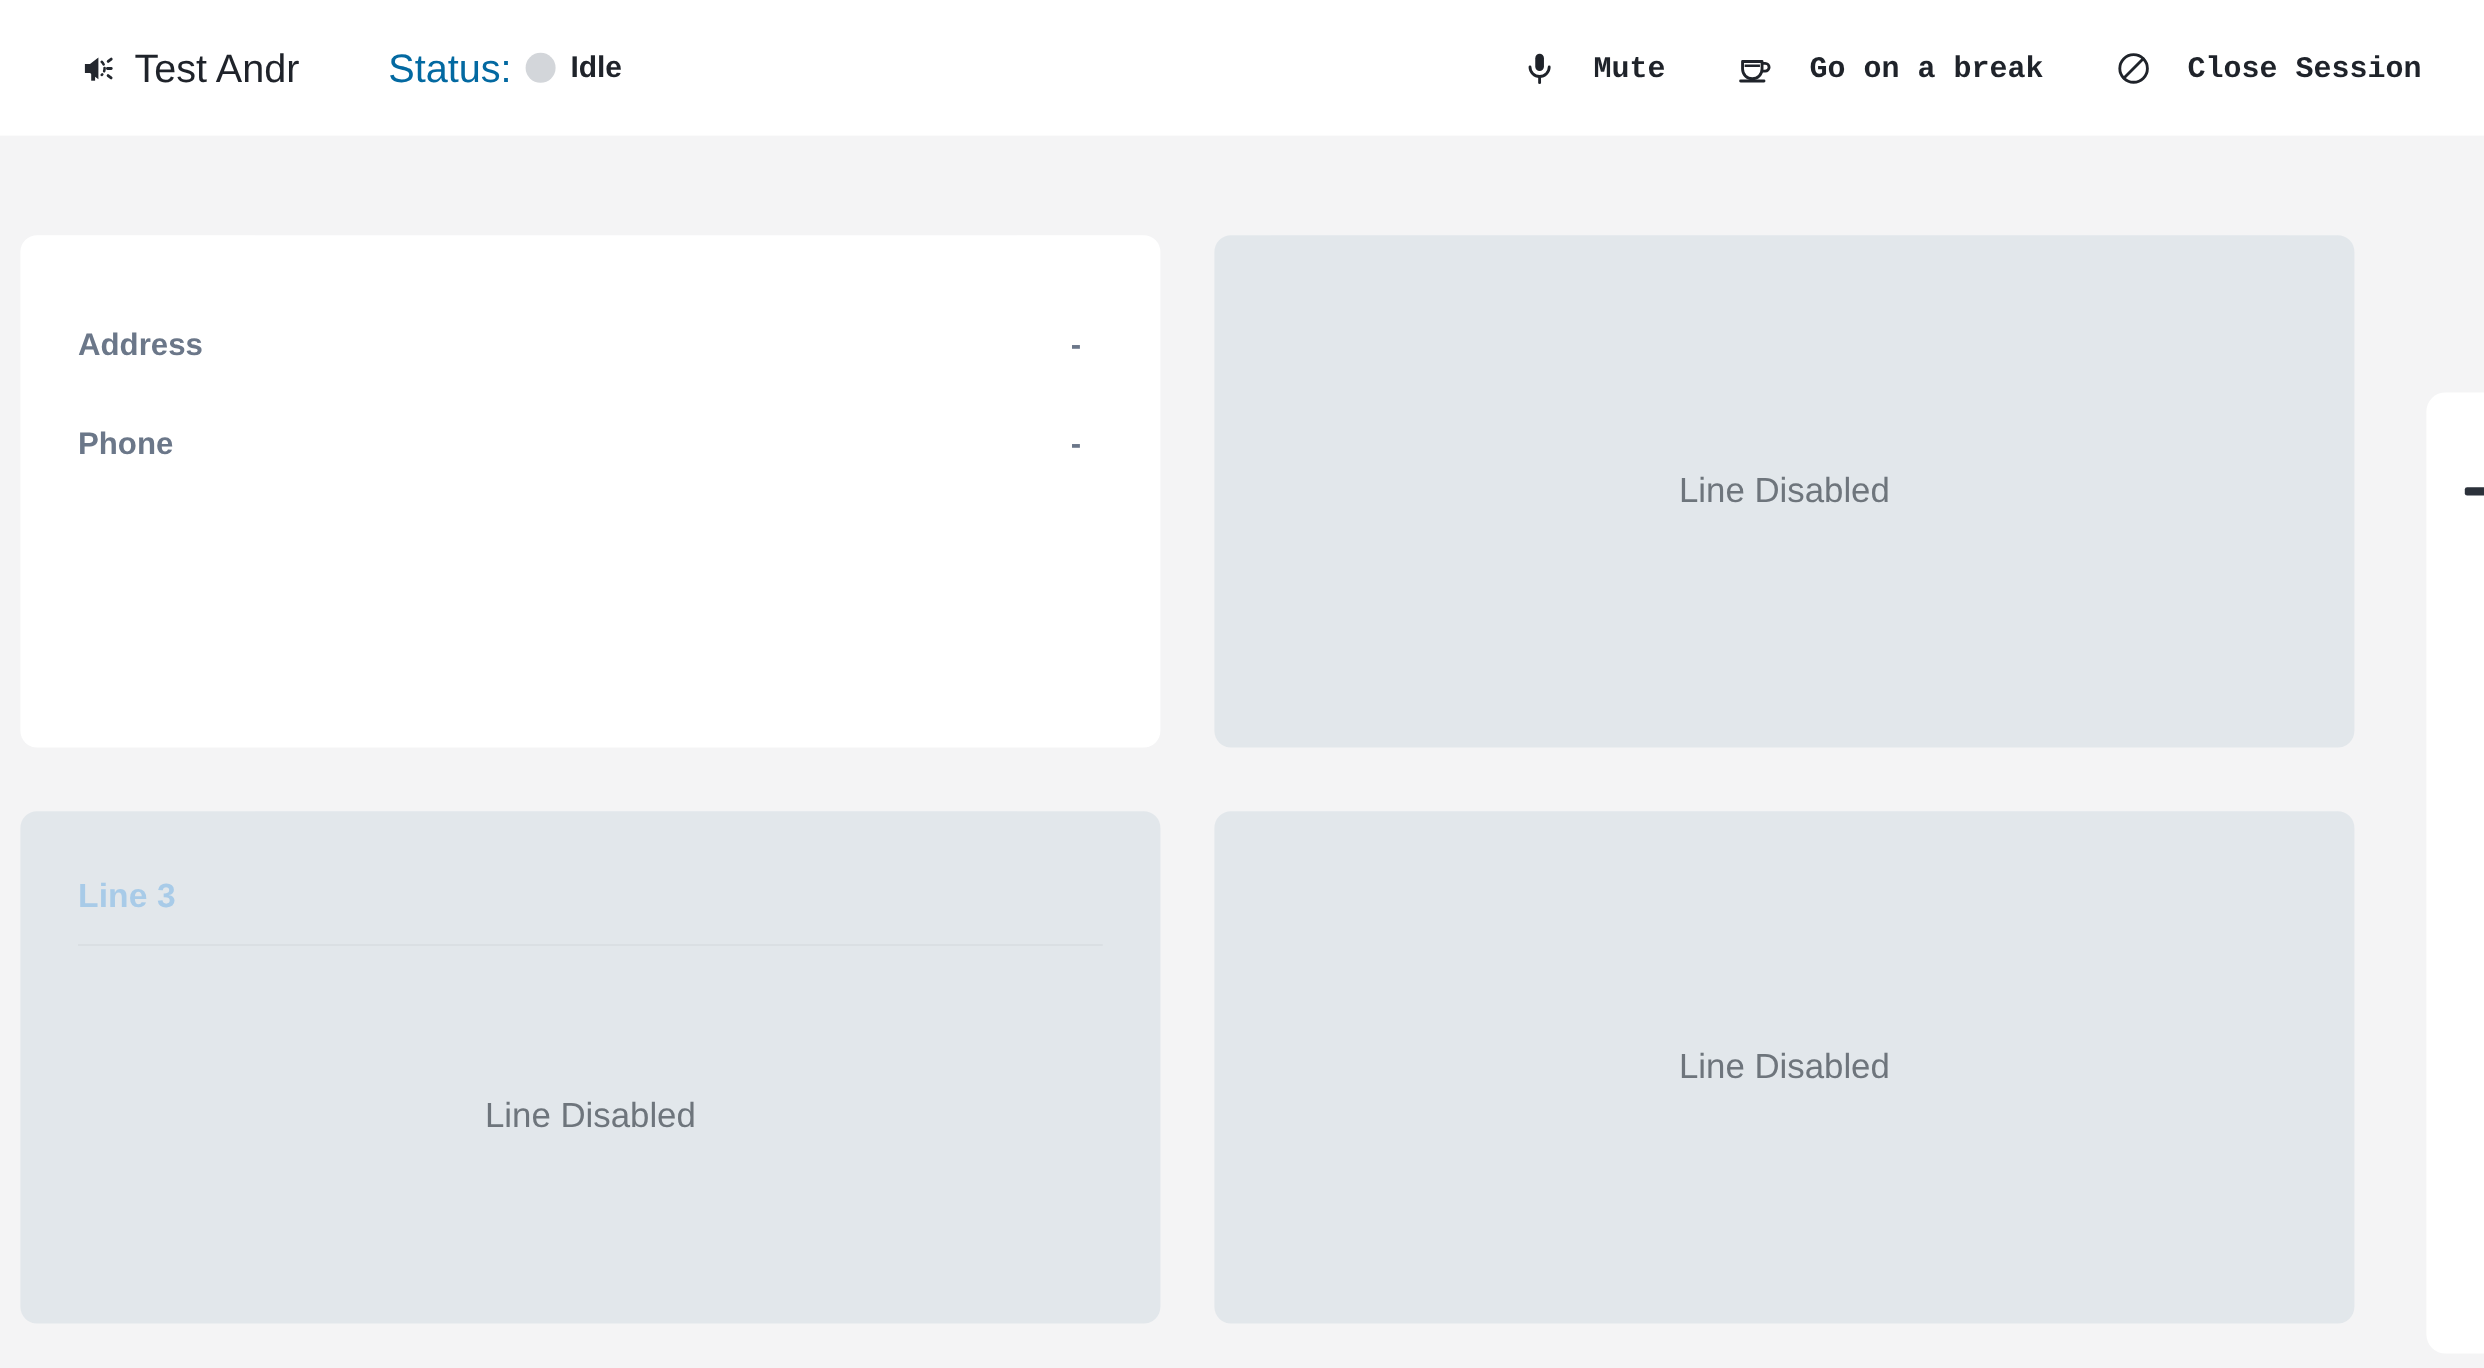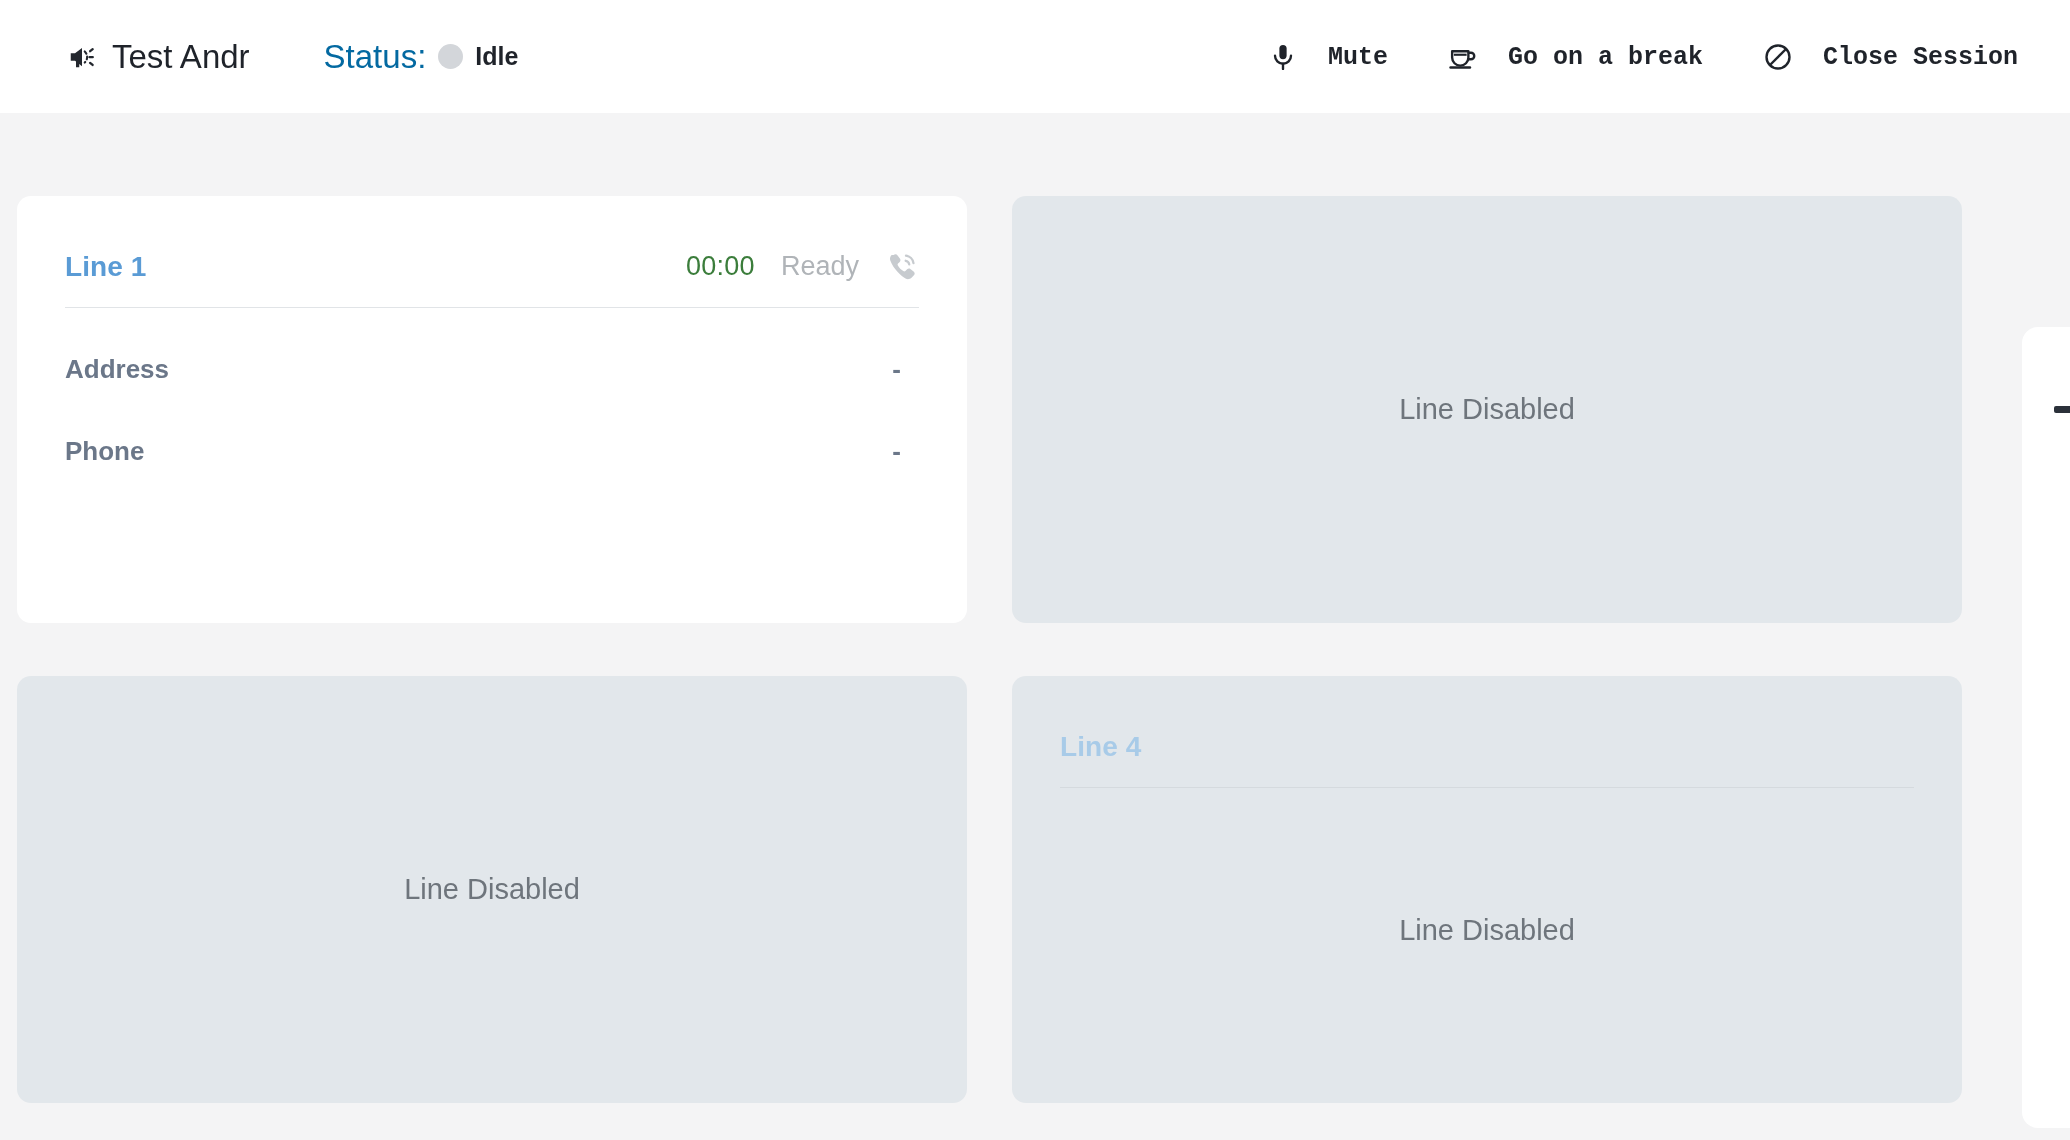--- a/index.html
+++ b/index.html
@@ -263,57 +263,45 @@
       <span class="tb-label">Close Session</span>
     </button>
 
   </div>
 </div>
 
 <div class="board">
   <div class="grid">
 
     <div class="card active">
-      <div class="card-head">
-        <span class="card-title">Line 1</span>
-        <div class="card-head-right">
-          <span class="timer">00:00</span>
-          <span class="ready-label">Ready</span>
-          <svg class="phone-icon" viewBox="0 0 24 24">
-            <path d="M6.1 3.6 c0.8 -0.8 2.1 -0.7 2.8 0.2 l1.7 2.3 c0.5 0.7 0.4 1.7 -0.2 2.3 l-1.2 1.2 c-0.3 0.3 -0.4 0.8 -0.2 1.2 c0.9 1.8 2.4 3.3 4.2 4.2 c0.4 0.2 0.9 0.1 1.2 -0.2 l1.2 -1.2 c0.6 -0.6 1.6 -0.7 2.3 -0.2 l2.3 1.7 c0.9 0.7 1.0 2.0 0.2 2.8 l-1.5 1.5 c-1.1 1.1 -2.7 1.5 -4.1 0.9 C11.3 18.6 6.0 13.3 3.8 7.6 C3.2 6.2 3.6 4.6 4.7 3.5 z" fill="#c7cbcf"></path>
-            <path d="M14.8 4.0 a6.2 6.2 0 0 1 5.3 5.3" fill="none" stroke="#c7cbcf" stroke-width="1.6" stroke-linecap="round"></path>
-            <path d="M14.6 7.6 a3.0 3.0 0 0 1 2.5 2.5" fill="none" stroke="#c7cbcf" stroke-width="1.6" stroke-linecap="round"></path>
-          </svg>
-        </div>
-      </div>
       <div class="detail-list">
         <div class="detail-row">
           <span class="detail-label">Address</span>
           <span class="detail-value">-</span>
         </div>
         <div class="detail-row">
           <span class="detail-label">Phone</span>
           <span class="detail-value">-</span>
         </div>
       </div>
     </div>
 
     <div class="card disabled">
       <div class="disabled-msg">Line Disabled</div>
     </div>
 
     <div class="card disabled">
-      <div class="disabled-msg">Line Disabled</div>
-    </div>
-
-    <div class="card disabled">
       <div class="card-head">
-        <span class="card-title">Line 4</span>
+        <span class="card-title">Line 3</span>
       </div>
       <div class="disabled-msg">Line Disabled</div>
     </div>
 
+    <div class="card disabled">
+      <div class="disabled-msg">Line Disabled</div>
+    </div>
+
   </div>
 </div>
 
 <div class="edge-panel">
   <div class="edge-dash"></div>
 </div>
 
 </body></html>

